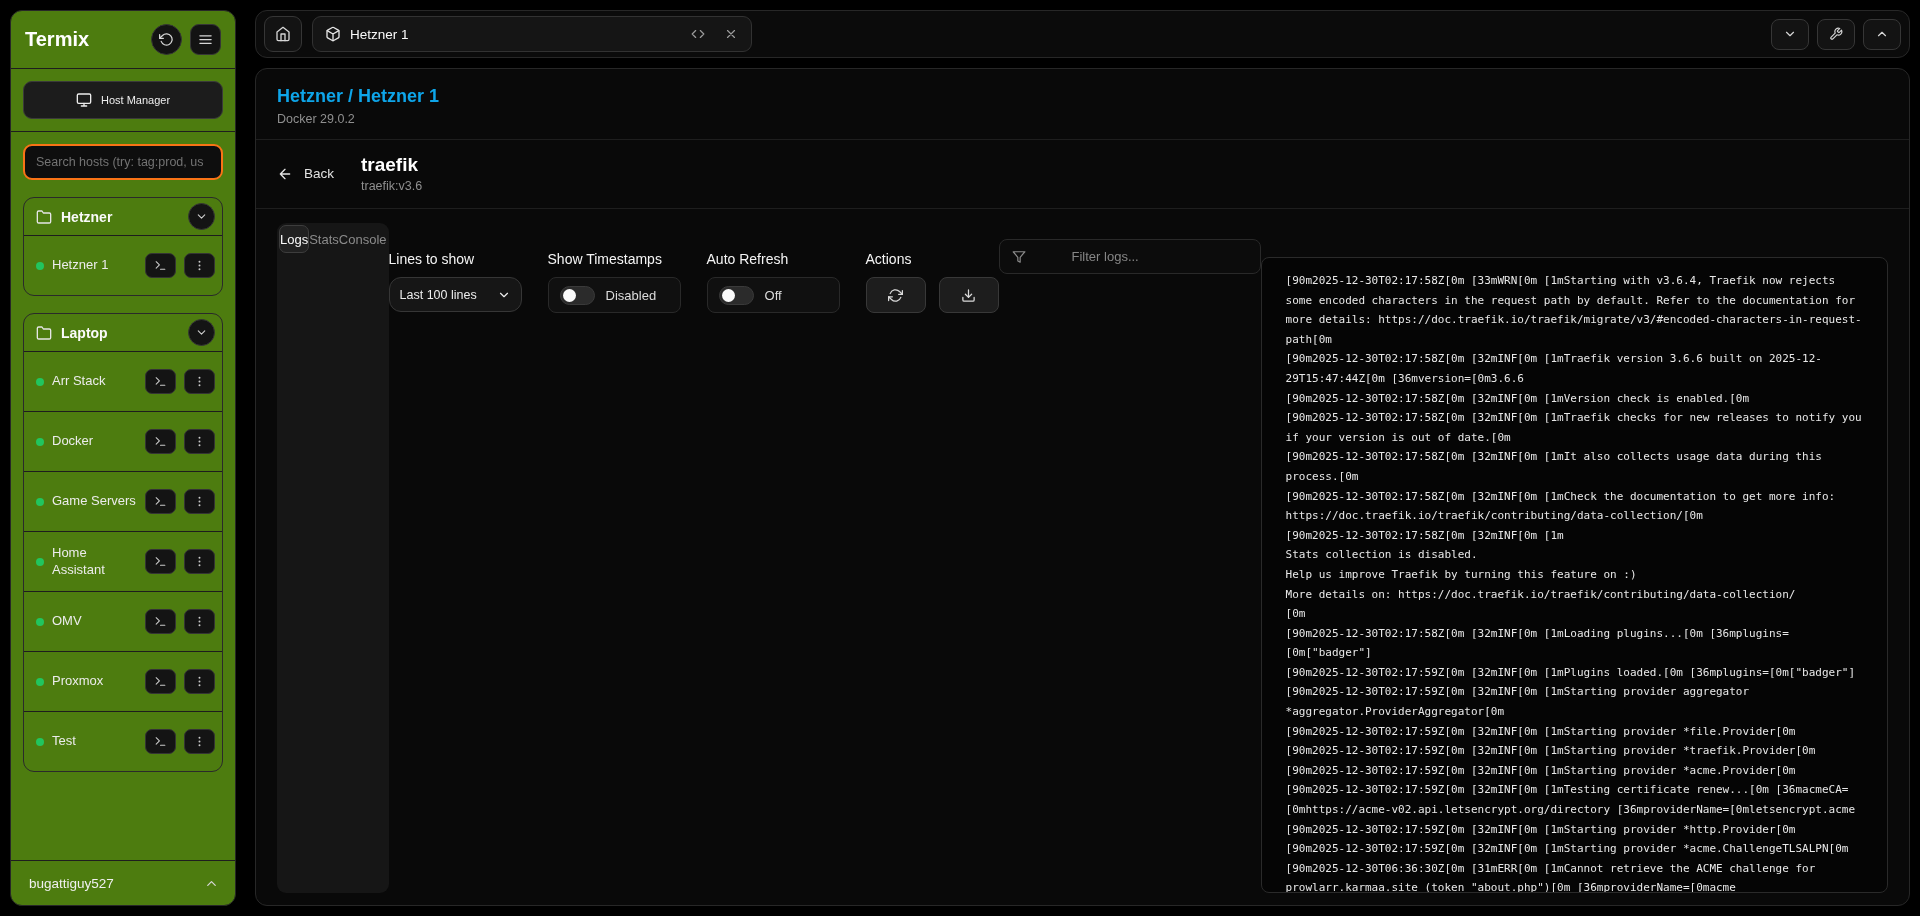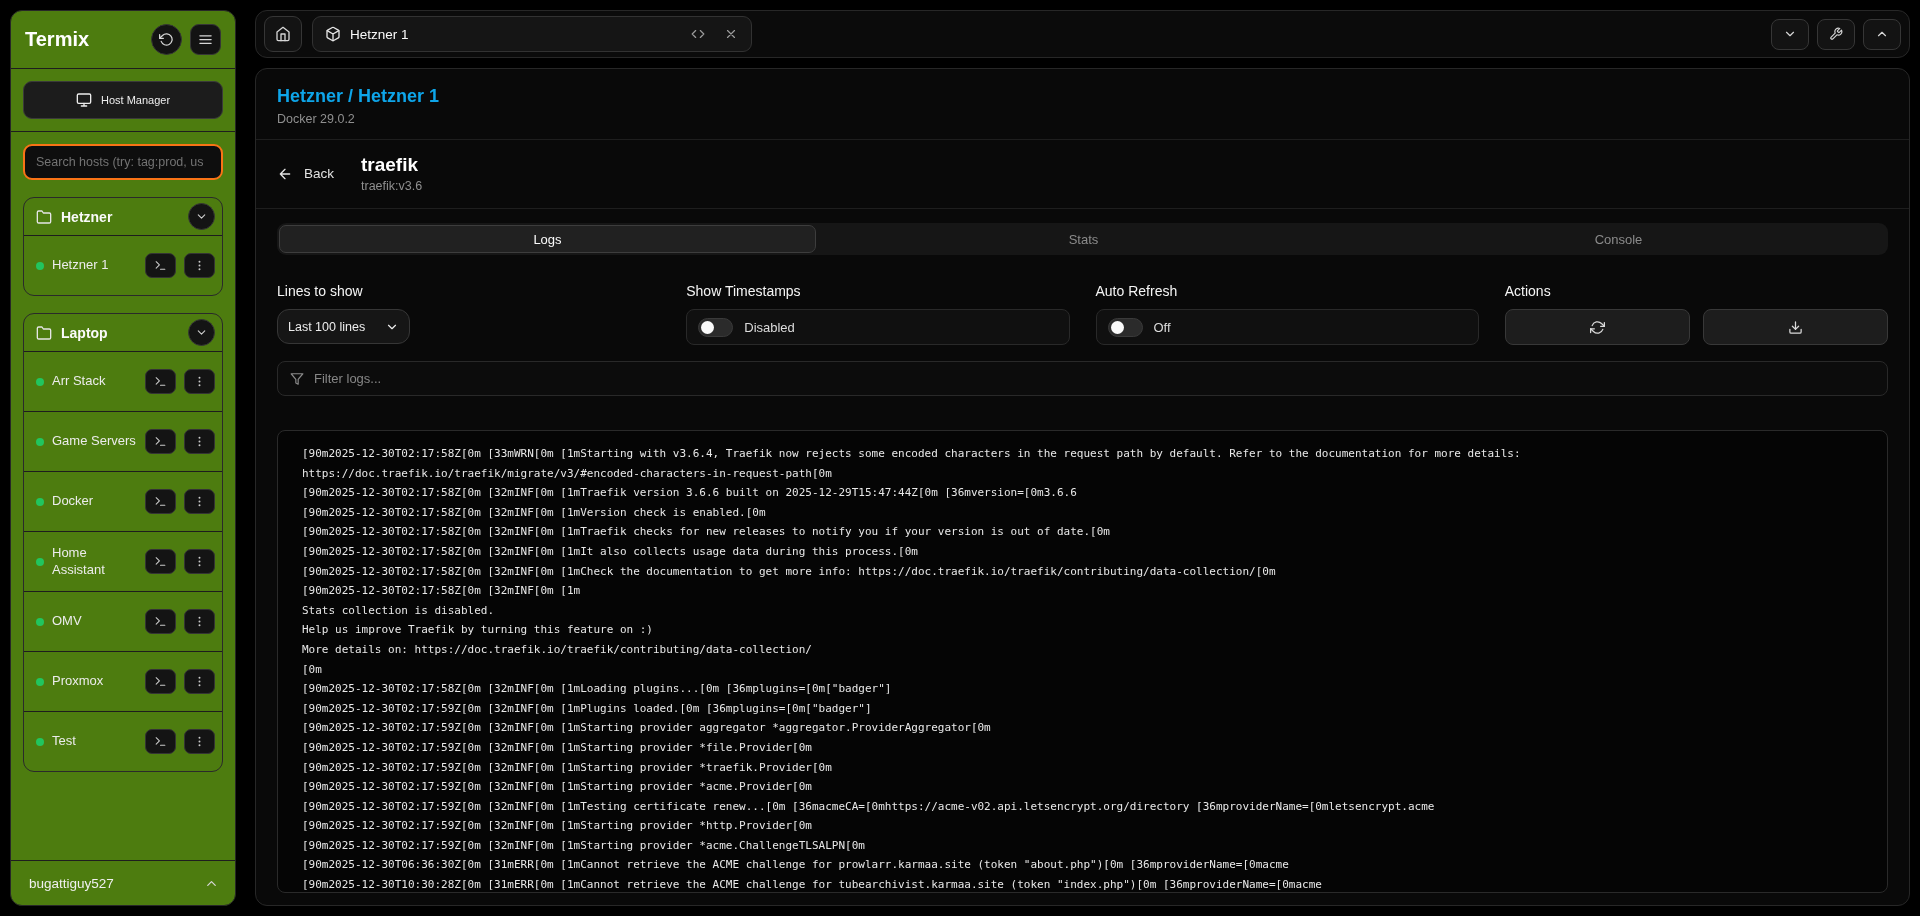--- a/index.html
+++ b/index.html
@@ -48,34 +48,34 @@
 
   .panel { flex:1; min-height:0; background:#090909; border:1px solid #272727; border-radius:12px; display:flex; flex-direction:column; overflow:hidden; }
   .panel-head { padding:17px 21px 13px; }
   .panel-title { font-size:18px; font-weight:700; color:#0ea5e9; }
   .panel-sub { margin-top:5px; font-size:12.5px; color:#8f8f8f; }
   .divider { border-top:1px solid #1e1e1e; }
   .cont-head { display:flex; align-items:center; gap:27px; padding:14px 21px 15px; }
   .back-btn { display:flex; align-items:center; gap:11px; background:none; border:none; color:#e3e3e3; font-size:13.5px; cursor:pointer; }
   .cont-name { font-size:19px; font-weight:700; color:#fff; }
   .cont-image { font-size:12.5px; color:#8f8f8f; margin-top:3px; }
-  .panel-body { flex:1; min-height:0; display:flex; flex-direction:column; padding:14px 21px 12px; }
+  .panel-body { flex:1; min-height:0; display:flex; padding:14px 21px 12px; }
   .tabs-bar { display:flex; background:#161616; border-radius:9px; padding:2px; }
   .tabs-bar .ptab { flex:1; height:28px; display:flex; align-items:center; justify-content:center; font-size:13px; color:#8b8b8b; border-radius:7px; background:none; border:none; cursor:pointer; }
   .tabs-bar .ptab.active { background:#212121; border:1px solid #3d3d3d; color:#fafafa; }
   .controls { display:grid; grid-template-columns:repeat(4,1fr); gap:26px; margin-top:28px; }
   .ctrl-label { font-size:14px; font-weight:500; color:#f5f5f5; margin-bottom:10px; }
   .select-box { width:133px; height:35px; background:#161616; border:1px solid #363636; border-radius:12px; display:flex; align-items:center; justify-content:space-between; padding:0 10px; font-size:12.5px; color:#ededed; cursor:pointer; }
   .toggle-card { height:36px; background:#101010; border:1px solid #292929; border-radius:8px; display:flex; align-items:center; gap:11px; padding:0 11px; font-size:13px; color:#dcdcdc; }
   .switch { width:35px; height:19px; border-radius:10px; background:#2b2b2b; border:1px solid #3a3a3a; position:relative; flex:0 0 35px; cursor:pointer; }
   .switch .knob { position:absolute; left:2px; top:2px; width:13px; height:13px; border-radius:50%; background:#fafafa; }
   .actions-row { display:flex; gap:13px; }
   .action-btn { flex:1; height:36px; background:#1d1d1d; border:1px solid #383838; border-radius:8px; display:flex; align-items:center; justify-content:center; color:#dadada; cursor:pointer; }
   .filter-box { margin-top:16px; height:35px; border:1px solid #292929; border-radius:8px; background:#0c0c0c; display:flex; align-items:center; gap:10px; padding:0 12px; color:#8b8b8b; }
-  .filter-box input { flex:1; background:none; border:none; outline:none; color:#e5e5e5; font-size:13px; }
+  .filter-box input { flex:1; background:none; border:none; outline:none; color:#e5e5e5; font-size:13px;margin-left:36px; }
   .filter-box input::placeholder { color:#868686; }
   .logbox { margin-top:34px; flex:1; min-height:0; border:1px solid #2a2a2a; border-radius:8px; background:#050505; padding:13px 24px; font-family:"DejaVu Sans Mono","Liberation Mono",monospace; font-size:11px; line-height:19.6px; color:#e8e8e8; white-space:pre-wrap; overflow:hidden; }
 </style>
 </head>
 <body>
 
 <svg width="0" height="0" style="position:absolute" aria-hidden="true">
   <symbol id="i-reload" viewBox="0 0 24 24">
       <path d="M1 4v6h6"></path>
       <path d="M3.5 15a9 9 0 1 0 2.1-9.4L1 10"></path>
@@ -222,36 +222,36 @@
           </button>
           <button class="mini-btn">
             <svg class="ic-dots" width="13" height="13" viewBox="0 0 24 24">
                 <use href="#i-dots-v"></use>
               </svg>
           </button>
         </div>
 
         <div class="host-row">
           <span class="dot"></span>
+          <span class="host-label">Docker</span>
+          <button class="mini-btn">
+            <svg class="ic" width="13" height="13">
+                <use href="#i-terminal"></use>
+              </svg>
+          </button>
+          <button class="mini-btn">
+            <svg class="ic-dots" width="13" height="13" viewBox="0 0 24 24">
+                <use href="#i-dots-v"></use>
+              </svg>
+          </button>
+        </div>
+
+        <div class="host-row">
+          <span class="dot"></span>
           <span class="host-label">Game Servers</span>
-          <button class="mini-btn">
-            <svg class="ic" width="13" height="13">
-                <use href="#i-terminal"></use>
-              </svg>
-          </button>
-          <button class="mini-btn">
-            <svg class="ic-dots" width="13" height="13" viewBox="0 0 24 24">
-                <use href="#i-dots-v"></use>
-              </svg>
-          </button>
-        </div>
-
-        <div class="host-row">
-          <span class="dot"></span>
-          <span class="host-label">Docker</span>
           <button class="mini-btn">
             <svg class="ic" width="13" height="13">
                 <use href="#i-terminal"></use>
               </svg>
           </button>
           <button class="mini-btn">
             <svg class="ic-dots" width="13" height="13" viewBox="0 0 24 24">
                 <use href="#i-dots-v"></use>
               </svg>
           </button>

